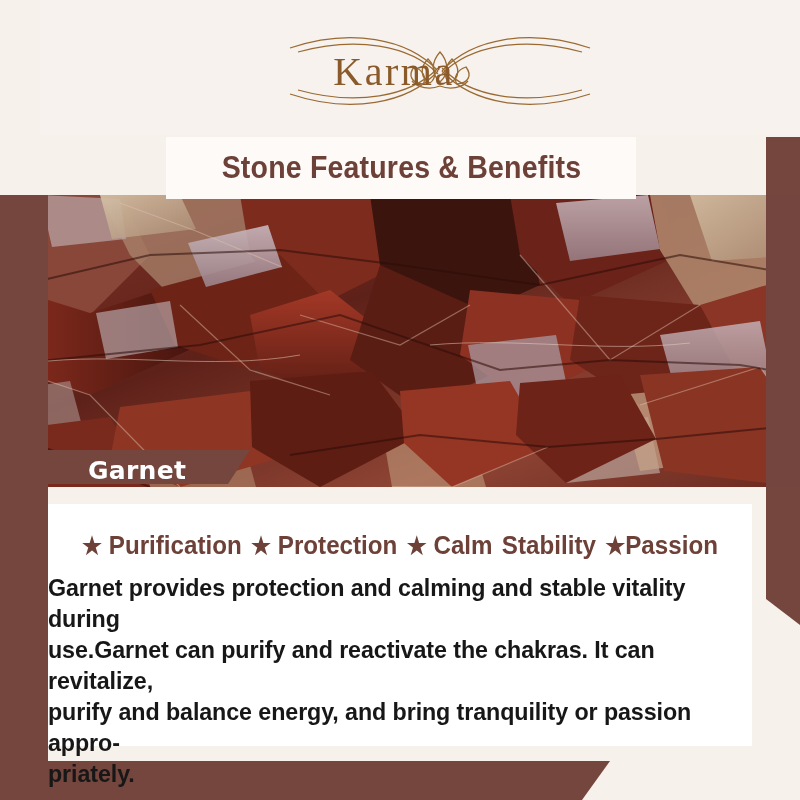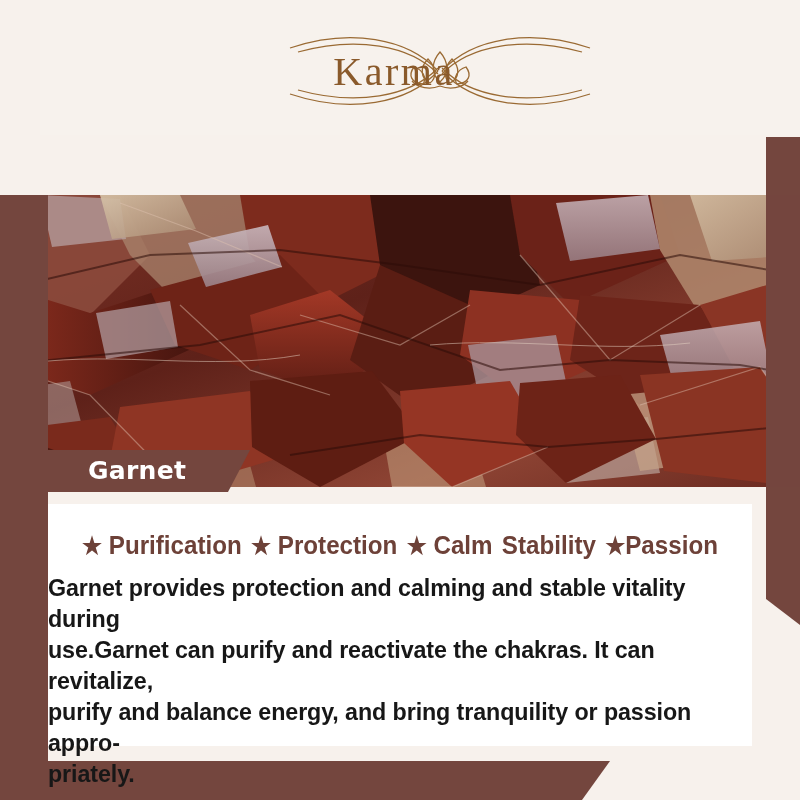--- a/index.html
+++ b/index.html
@@ -89,21 +89,21 @@
     z-index: 2;
     background: #6a2a22;
   }
   .photo svg { display: block; }
 
   
   .stone-banner {
     position: absolute;
     left: 36px;
     top: 450px;
-    height: 42px;
+    height: 34px;
     width: 214px;
     z-index: 7;
   }
   .stone-banner .shape {
     position: absolute;
     inset: 0;
     background: #74463e;
     clip-path: polygon(0 0, 100% 0, calc(100% - 22px) 100%, 0 100%);
   }
   .stone-banner .label {
@@ -322,20 +322,23 @@
         <path d="M0,236 L150,292"></path>
         <path d="M290,260 L420,240 L548,252 L656,244 L800,230"></path>
       </g>
       <g stroke="#e8d6c6" stroke-width="1" opacity=".5" fill="none">
         <path d="M30,168 C120,156 210,176 300,160"></path>
         <path d="M430,150 C520,142 600,158 690,148"></path>
       </g>
     </svg>
   </div>
 
+  <div class="title-band">
+    <div class="title-text">Stone Features &amp; Benefits</div>
+  </div>
 
   <div class="stone-banner">
     <div class="shape"></div>
     <div class="label">Garnet</div>
   </div>
 
   <div class="content">
     <div class="keywords" style="color: rgb(109, 65, 56);"><span class="star">★</span><span>&nbsp;</span><span class="kw">Purification</span><span class="gap"></span><span class="star">★</span><span>&nbsp;</span><span class="kw">Protection</span><span class="gap"></span><span class="star">★</span><span>&nbsp;</span><span class="kw">Calm</span><span class="gap"></span><span class="kw">Stability</span><span class="gap"></span><span class="star">★</span><span class="kw">Passion</span></div>
     <div class="body-text" style="color: rgb(23, 23, 23);">
         <div>Garnet provides protection and calming and stable vitality during</div>

